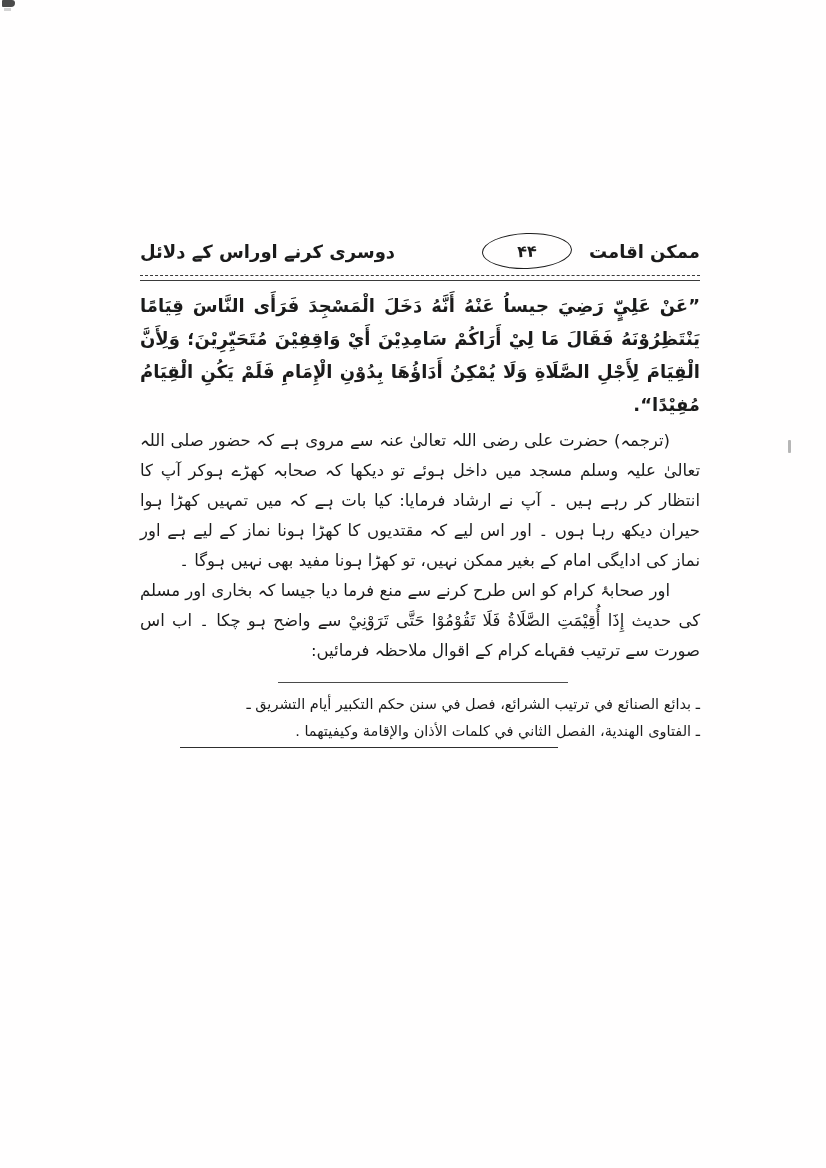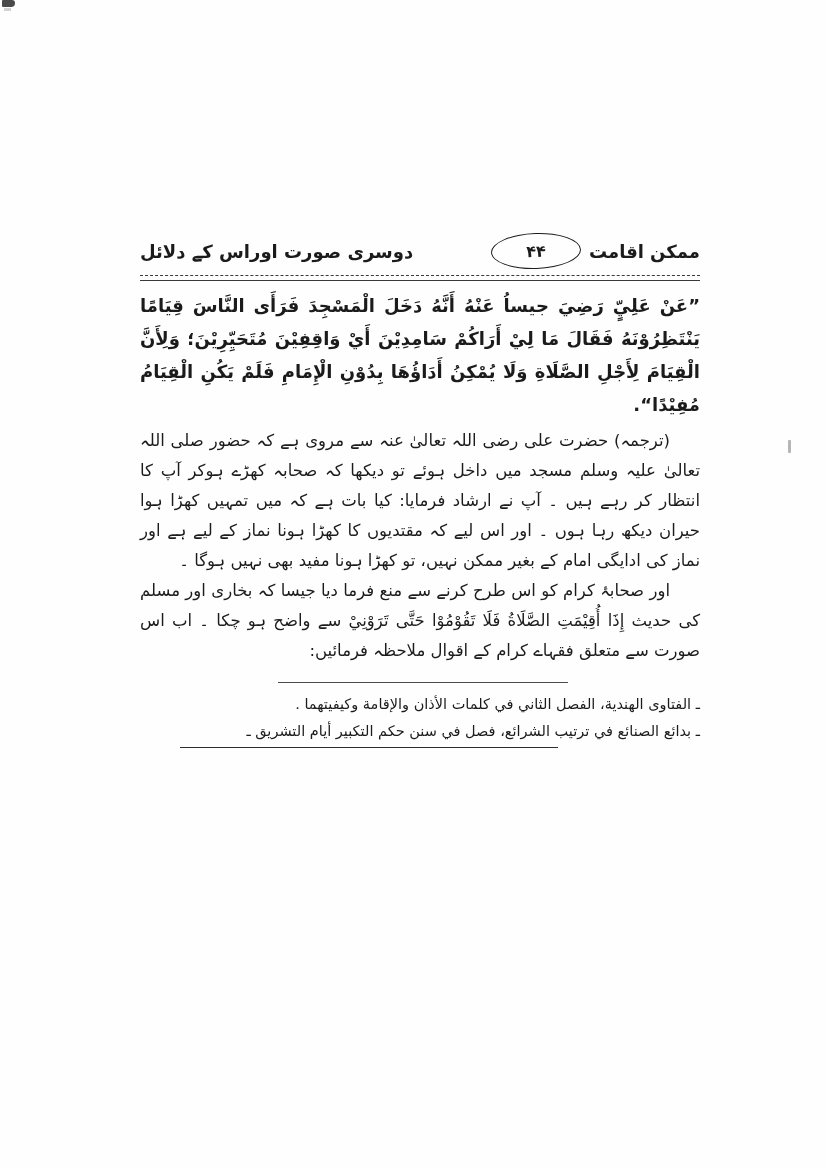--- a/index.html
+++ b/index.html
@@ -150,41 +150,41 @@
 <div class="sheet">
 
   <div class="artifact-topleft"></div>
   <div class="artifact-right-tick"></div>
 
   <div class="column">
 
     <div class="header">
       <span class="title">ممکن اقامت</span>
       <span class="page-number-oval">۴۴</span>
-      <span class="title">دوسری صورت اوراس کے دلائل</span>
+      <span class="title">دوسری کرنے اوراس کے دلائل</span>
     </div>
     <div class="header-rule"></div>
 
     <div class="bodytext">
 
 
 
       <p class="arabic-quote">”عَنْ عَلِيٍّ رَضِيَ جیساُ عَنْهُ أَنَّهُ دَخَلَ الْمَسْجِدَ فَرَأَى النَّاسَ قِيَامًا يَنْتَظِرُوْنَهُ فَقَالَ مَا لِيْ أَرَاكُمْ سَامِدِيْنَ أَيْ وَاقِفِيْنَ مُتَحَيِّرِيْنَ؛ وَلِأَنَّ الْقِيَامَ لِأَجْلِ الصَّلَاةِ وَلَا يُمْكِنُ أَدَاؤُهَا بِدُوْنِ الْإِمَامِ فَلَمْ يَكُنِ الْقِيَامُ مُفِيْدًا“.</p>
 
       <p class="para indent">(ترجمہ)  حضرت علی رضی اللہ تعالیٰ عنہ سے مروی ہے کہ حضور صلی اللہ تعالیٰ علیہ وسلم مسجد میں داخل ہوئے تو دیکھا کہ صحابہ کھڑے ہوکر آپ کا انتظار کر رہے ہیں ۔ آپ نے ارشاد فرمایا: کیا بات ہے کہ میں تمہیں کھڑا ہوا حیران دیکھ رہا ہوں ۔ اور اس لیے کہ مقتدیوں کا کھڑا ہونا نماز کے لیے ہے اور نماز کی ادایگی امام کے بغیر ممکن نہیں، تو کھڑا ہونا مفید بھی نہیں ہوگا ۔</p>
 
-      <p class="para indent">اور صحابۂ کرام کو اس طرح کرنے سے منع فرما دیا جیسا کہ بخاری اور مسلم کی حدیث إِذَا أُقِيْمَتِ الصَّلَاةُ فَلَا تَقُوْمُوْا حَتَّى تَرَوْنِيْ سے واضح ہو چکا ۔ اب اس صورت سے متعلق فقہاے کرام کے اقوال ملاحظہ فرمائیں:</p>
+      <p class="para indent">اور صحابۂ کرام کو اس طرح کرنے سے منع فرما دیا جیسا کہ بخاری اور مسلم کی حدیث إِذَا أُقِيْمَتِ الصَّلَاةُ فَلَا تَقُوْمُوْا حَتَّى تَرَوْنِيْ سے واضح ہو چکا ۔ اب اس صورت سے ترتيب فقہاے کرام کے اقوال ملاحظہ فرمائیں:</p>
 
 
 
     </div>
 
     <div class="footnote-sep"></div>
 
     <div class="footnotes">
+      <p class="footnote-line">ـ بدائع الصنائع في ترتيب الشرائع، فصل في سنن حكم التكبير أيام التشريق ـ</p>
       <p class="footnote-line">ـ الفتاوى الهندية، الفصل الثاني في كلمات الأذان والإقامة وكيفيتهما .</p>
-      <p class="footnote-line">ـ بدائع الصنائع في ترتيب الشرائع، فصل في سنن حكم التكبير أيام التشريق ـ</p>
     </div>
 
     <div class="footnote-endrule"></div>
 
   </div>
 </div>
 
 </body></html>

